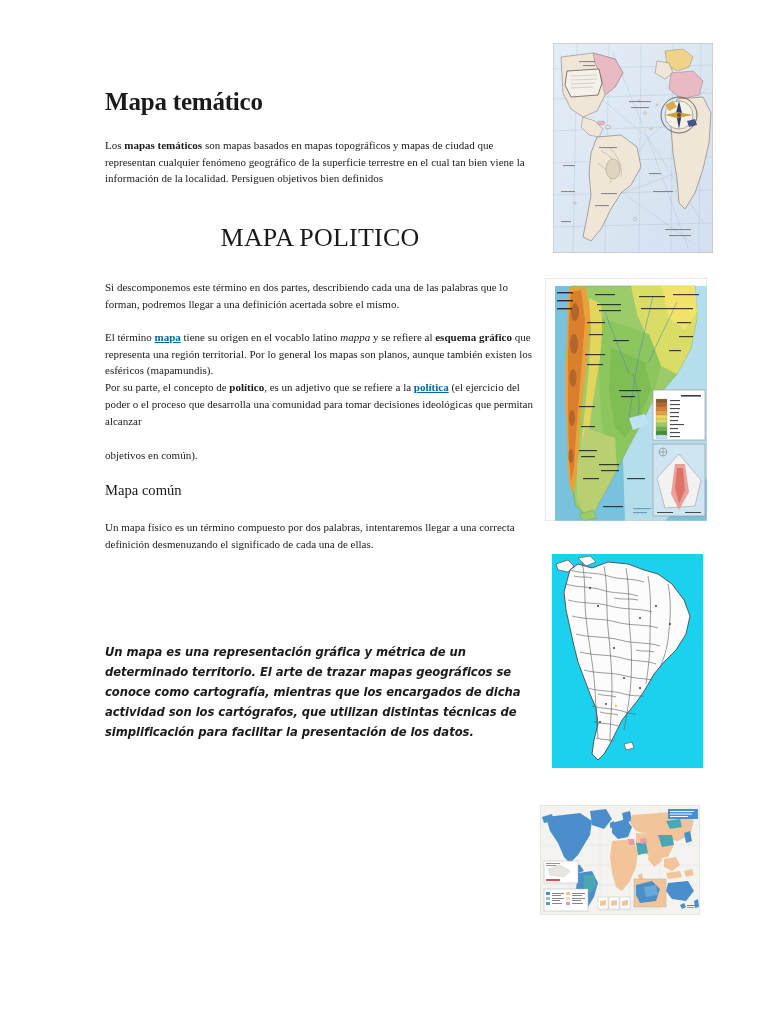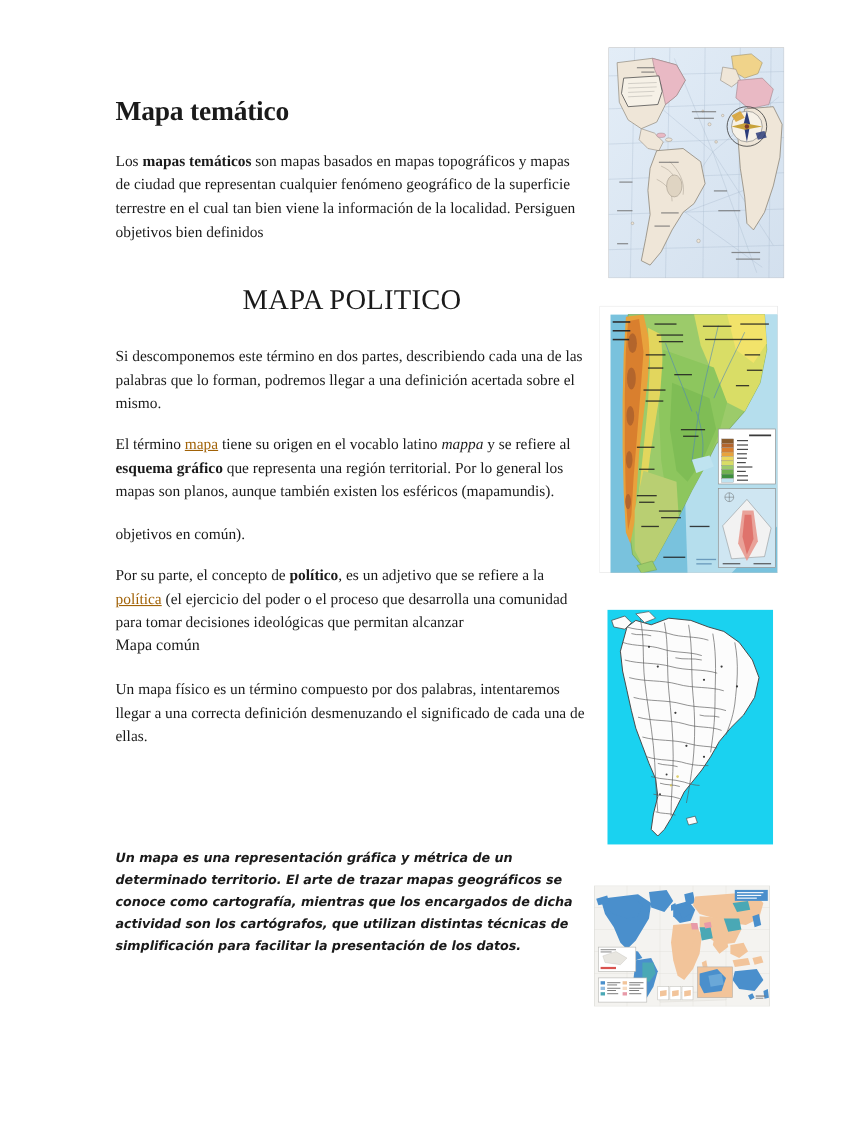--- a/index.html
+++ b/index.html
@@ -46,43 +46,43 @@
     font-size: 26px;
     font-weight: normal;
     line-height: 1.15;
     margin: 36px 0 26px 0;
     letter-spacing: 0.2px;
     text-align: center;
   }
 
   .para {
     font-family: "Liberation Serif", serif;
-    font-size: 14px;
+    font-size: 11px;
     line-height: 1.53;
     margin: 0 1px 16px 0;
     text-align: left;
   }
 
   .para.tight { margin-bottom: 0; }
   .para.spaced-top { margin-top: 17px; }
 
   .sub-label {
     font-family: "Liberation Serif", serif;
     font-size: 14.6px;
     line-height: 1.5;
     margin: 0 0 18px 0;
   }
 
   b, strong { font-weight: bold; }
   i, em { font-style: italic; }
 
   a.doclink {
-    color: #a16207;
+    color: #0369a1;
     text-decoration: underline;
-    font-weight: normal;
+    font-weight: bold;
   }
 
   
   .sans-block {
     font-family: "DejaVu Sans", sans-serif;
   }
   .sans-heading {
     font-size: 11.4px;
     font-weight: bold;
     line-height: 1.4;
@@ -122,23 +122,23 @@
     <h1 class="doc-title">Mapa temático</h1>
 
     <p class="para"><span>Los </span><b>mapas temáticos</b><span> son mapas basados en mapas topográficos y mapas de ciudad que representan cualquier fenómeno geográfico de la superficie terrestre en el cual tan bien viene la información de la localidad. Persiguen objetivos bien definidos</span></p>
 
     <h2 class="doc-heading-2">MAPA POLITICO</h2>
 
     <p class="para">Si descomponemos este término en dos partes, describiendo cada una de las palabras que lo forman, podremos llegar a una definición acertada sobre el mismo.</p>
 
     <p class="para tight"><span>El término </span><a class="doclink" href="#">mapa</a><span> tiene su origen en el vocablo latino </span><i>mappa</i><span> y se refiere al </span><b>esquema gráfico</b><span> que representa una región territorial. Por lo general los mapas son planos, aunque también existen los esféricos (mapamundis).</span></p>
 
+    <p class="para tight"><span>Por su parte, el concepto de </span><b>político</b><span>, es un adjetivo que se refiere a la </span><a class="doclink" href="#">política</a><span> (el ejercicio del poder o el proceso que desarrolla una comunidad para tomar decisiones ideológicas que permitan alcanzar</span></p>
+
     <p class="para spaced-top">objetivos en común).</p>
-
-    <p class="para tight"><span>Por su parte, el concepto de </span><b>político</b><span>, es un adjetivo que se refiere a la </span><a class="doclink" href="#">política</a><span> (el ejercicio del poder o el proceso que desarrolla una comunidad para tomar decisiones ideológicas que permitan alcanzar</span></p>
 
     <p class="sub-label">Mapa común</p>
 
     <p class="para">Un mapa físico es un término compuesto por dos palabras, intentaremos llegar a una correcta definición desmenuzando el significado de cada una de ellas.</p>
 
     <div class="sans-block" style="margin-top:90px;">
       <p class="sans-para">Un mapa es una representación gráfica y métrica de un determinado territorio. El arte de trazar mapas geográficos se conoce como cartografía, mientras que los encargados de dicha actividad son los cartógrafos, que utilizan distintas técnicas de simplificación para facilitar la presentación de los datos.</p>
     </div>
 
   </div>

